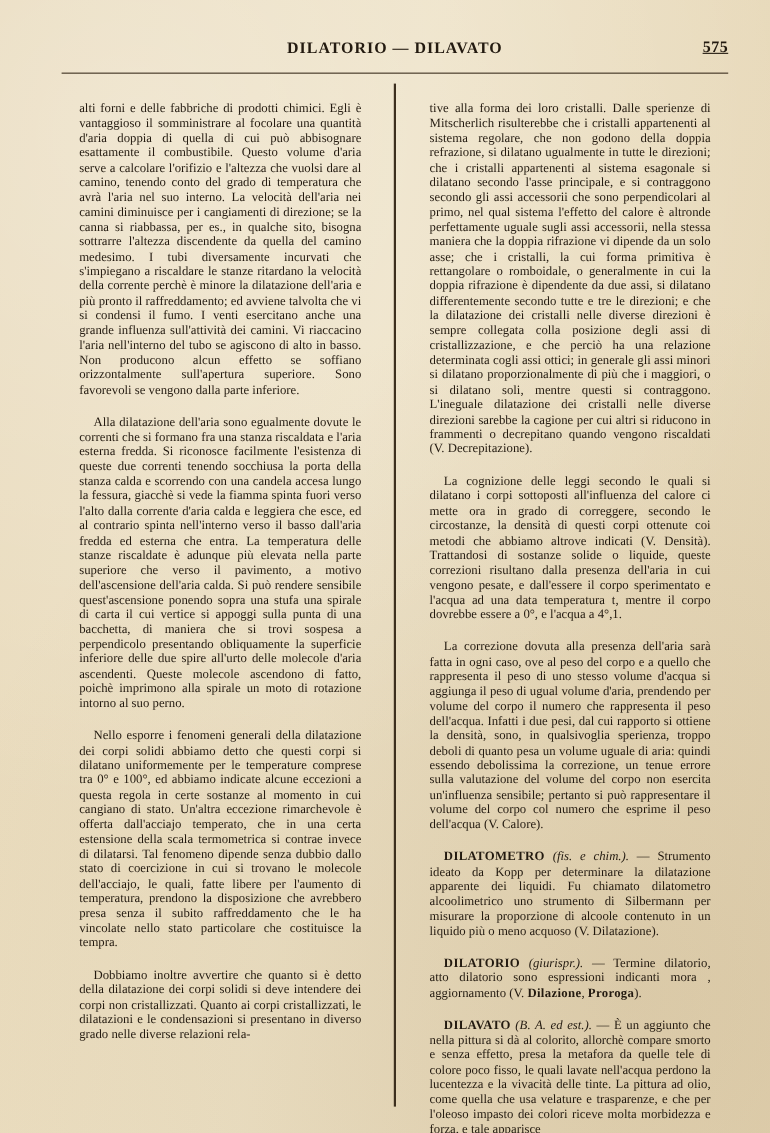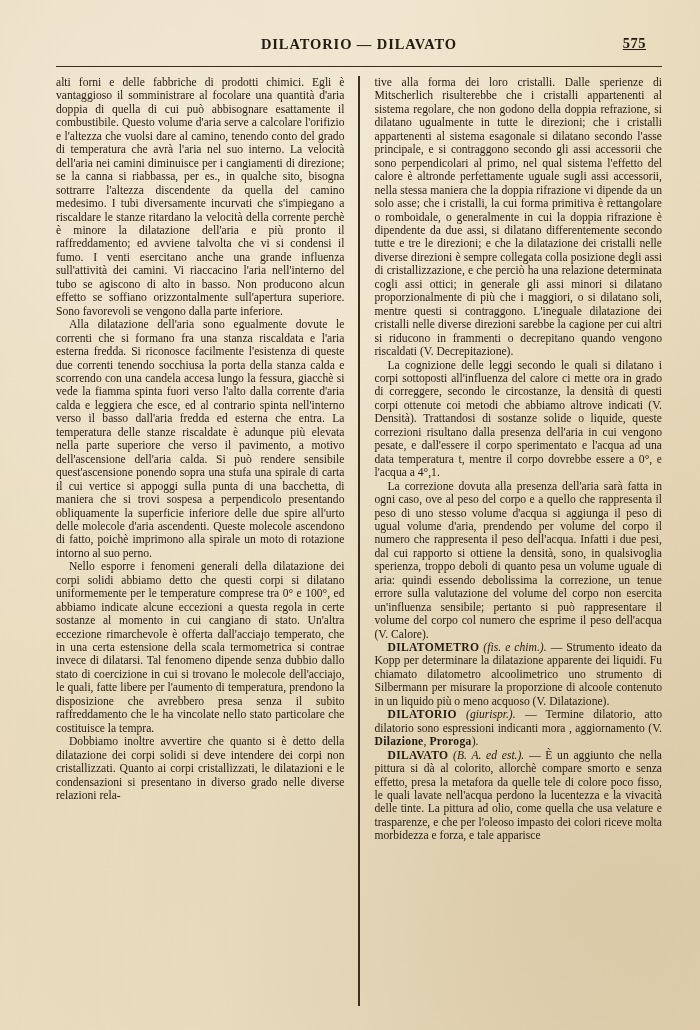--- a/index.html
+++ b/index.html
@@ -33,21 +33,21 @@
   }
   .header .hd-title {
     text-align: center;
     font-size: 14.5px;
     letter-spacing: 0.9px;
     font-weight: bold;
     padding-top: 2px;
   }
   .header .hd-page {
     position: absolute;
-    right: 16px;
+    right: 0;
     top: 1px;
     font-size: 14.5px;
     font-weight: bold;
     letter-spacing: 0.5px;
     text-decoration: underline;
   }
   .rule {
     margin: 6px 10px 9px 12px;
     border-top: 1.1px solid #3c2f1e;
     height: 0;
@@ -68,21 +68,21 @@
   .col.right {
     padding-left: 13px;
   }
   .divider {
     width: 1.1px;
     background: #3c2f1e;
     margin: 0 2px;
     align-self: stretch;
   }
   p {
-    margin: 0;
+    margin: 16px;
     font-size: 11.6px;
     line-height: 13.45px;
     text-align: justify;
     text-justify: inter-word;
     hyphens: manual;
   }
   p.ind {
     text-indent: 13px;
   }
   .hw {

